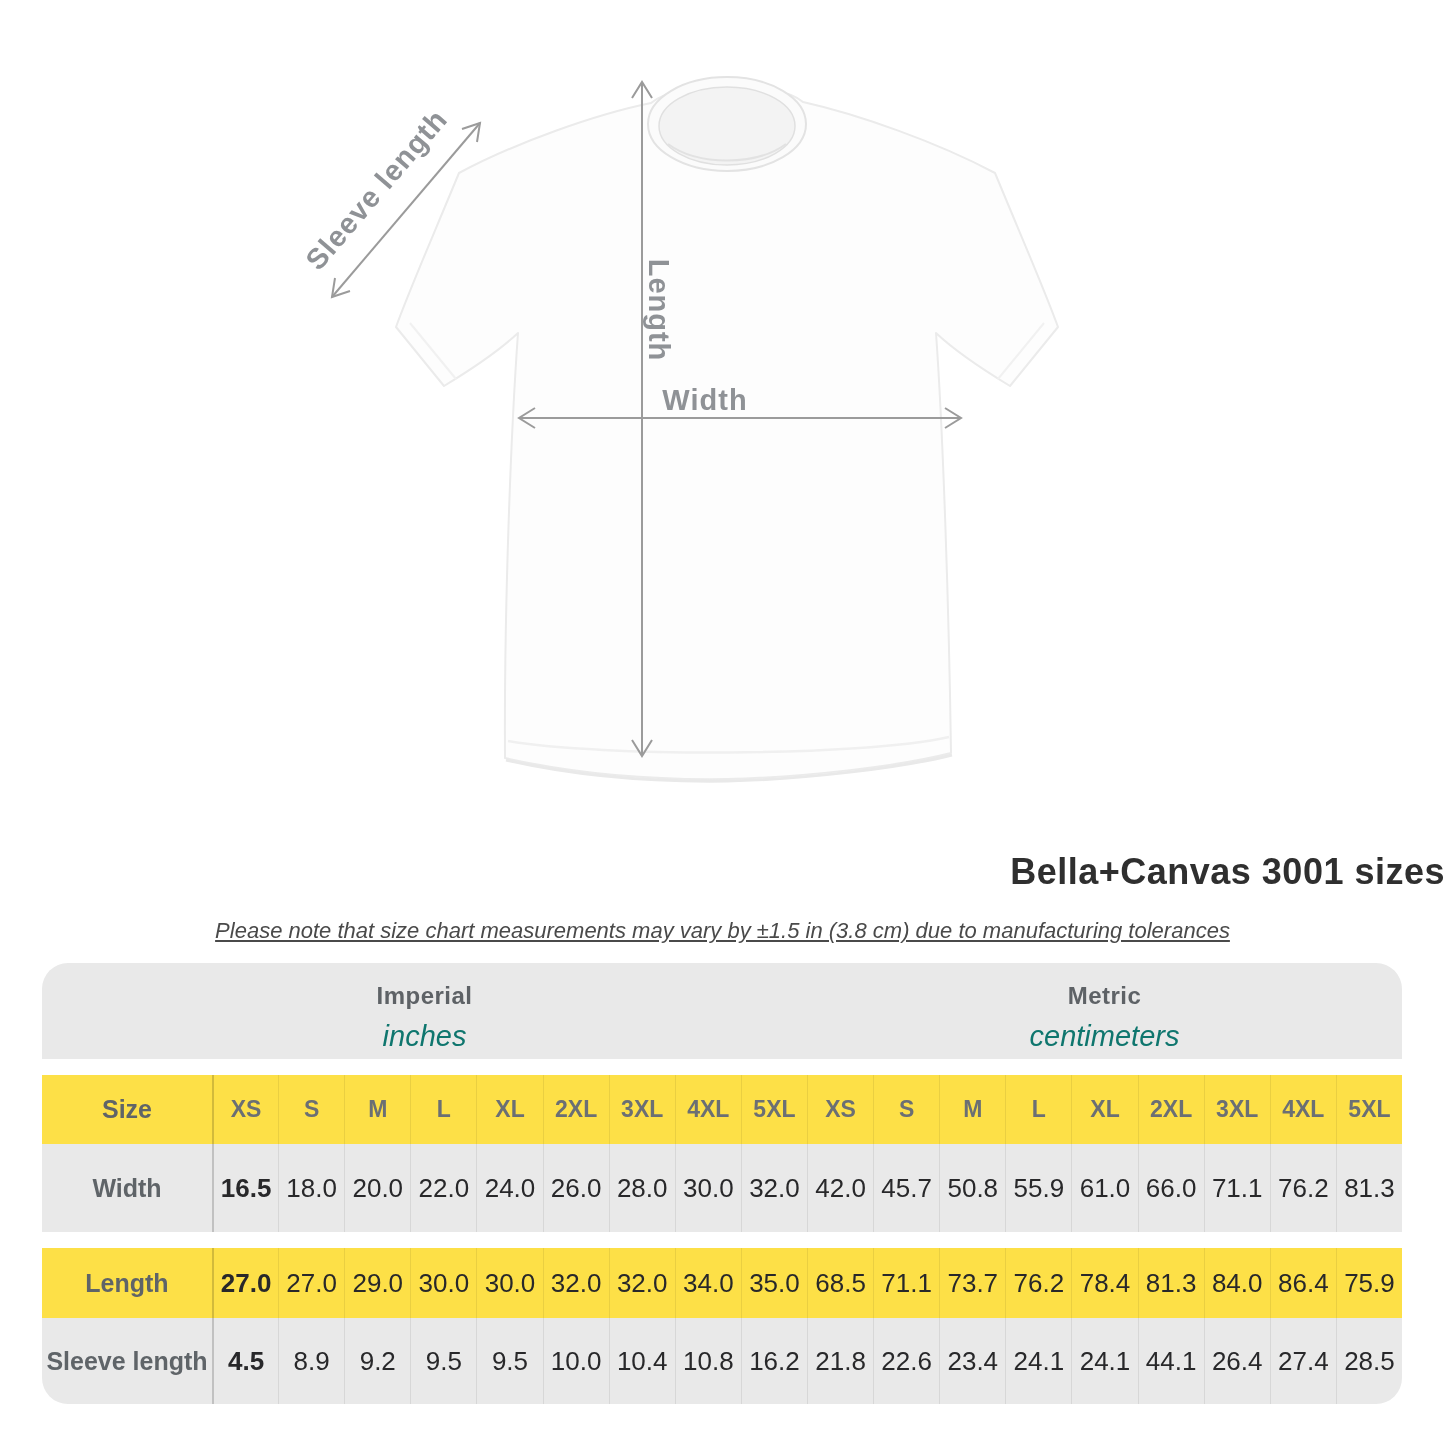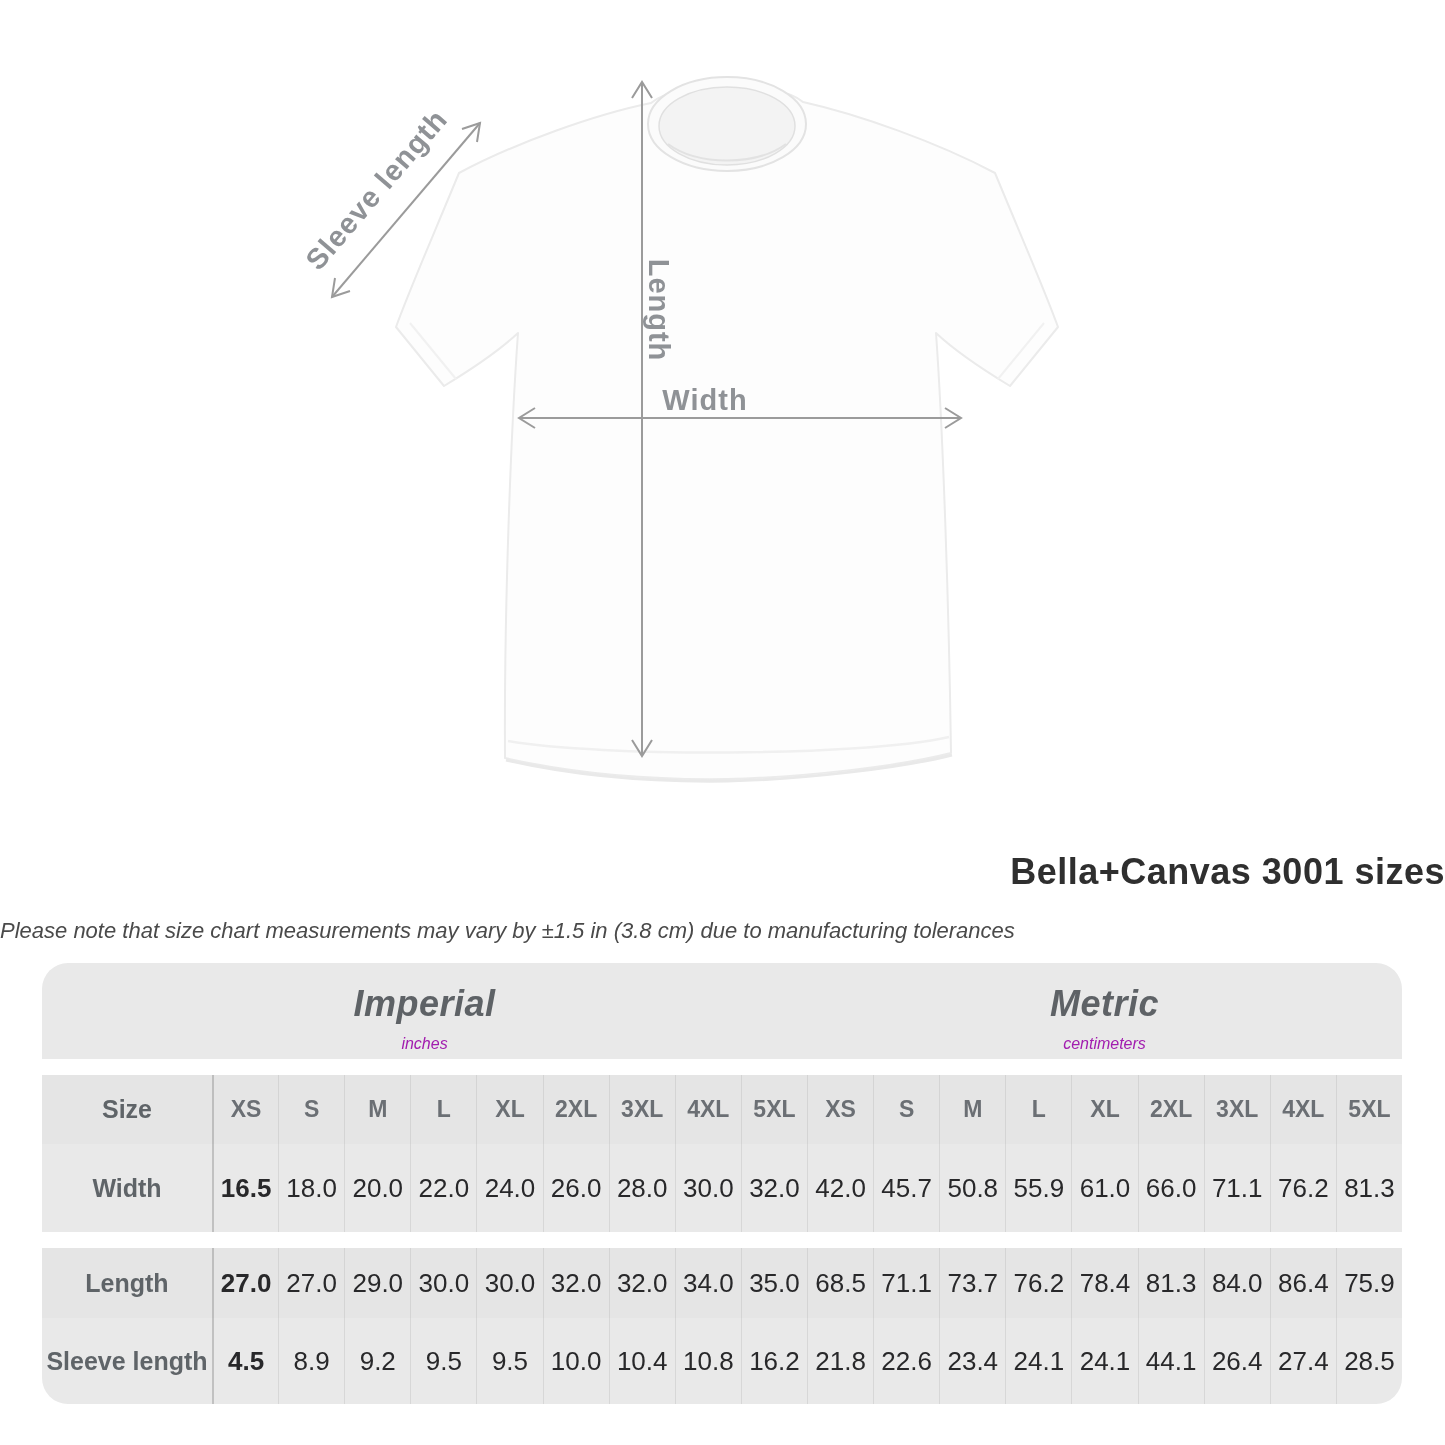--- a/index.html
+++ b/index.html
@@ -3,37 +3,37 @@
 <meta charset="utf-8">
 <style>
   html,body{margin:0;padding:0;background:#fff;}
   .page{position:relative;width:1445px;height:1445px;background:#ffffff;overflow:hidden;
         font-family:"Liberation Sans",sans-serif;}
   .diagram{position:absolute;top:0;left:0;width:1445px;height:845px;}
   .diag-label{font-family:"Liberation Sans",sans-serif;font-weight:bold;font-size:29px;
               fill:#8f9296;letter-spacing:1px;}
   .title{position:absolute;top:851px;left:0;width:100%;text-align:right;
          font-weight:bold;font-size:36px;color:#2f2f2f;letter-spacing:.5px;}
-  .subtitle{position:absolute;top:918px;left:0;width:100%;
-            font-style:italic;font-size:22px;color:#4a4a4a;}
+  .subtitle{position:absolute;top:918px;left:0;width:100%;text-align:center;
+            font-style:italic;font-size:22px;color:#4a4a4a;text-decoration:underline;}
   .size-table{position:absolute;left:42px;top:963px;width:1360px;border-radius:26px;
               overflow:hidden;display:grid;grid-template-columns:170px repeat(18,1fr);
               grid-template-rows:96px 85px 88px 86px 86px;}
   .trow{display:contents;}
   .cell{display:flex;align-items:center;justify-content:center;}
   .gray{background:#e9e9e9;}
-  .white{background:#e5e5e5;margin-top:16px;}
+  .white{background:#fde047;margin-top:16px;}
   .sep{border-left:1px solid rgba(0,0,0,0.075);}
   .sep2{border-left:2px solid rgba(0,0,0,0.17);font-weight:bold;}
   .group{display:flex;flex-direction:column;align-items:center;justify-content:center;
          background:#e9e9e9;padding-bottom:6px;}
   .g-imp{grid-column:1 / span 10;}
   .g-met{grid-column:11 / span 9;}
-  .group-name{font-size:36px;font-weight:bold;font-style:italic;color:#5e6266;letter-spacing:.5px;margin-top:19px;}
-  .group-unit{font-size:16px;font-style:italic;color:#a21caf;margin-top:10px;}
+  .group-name{font-size:24px;font-weight:bold;color:#5e6266;letter-spacing:.5px;margin-top:19px;}
+  .group-unit{font-size:29px;font-style:italic;color:#0f766e;margin-top:10px;}
   .head{font-size:23px;font-weight:bold;color:#6b6f74;}
   .rowlab{font-size:25px;font-weight:bold;color:#5f6468;}
   .val{font-size:26px;color:#28282a;}
 </style>
 </head>
 <body>
 
 <div class="page">
 
   <svg class="diagram" viewBox="0 0 1445 845" xmlns="http://www.w3.org/2000/svg">

